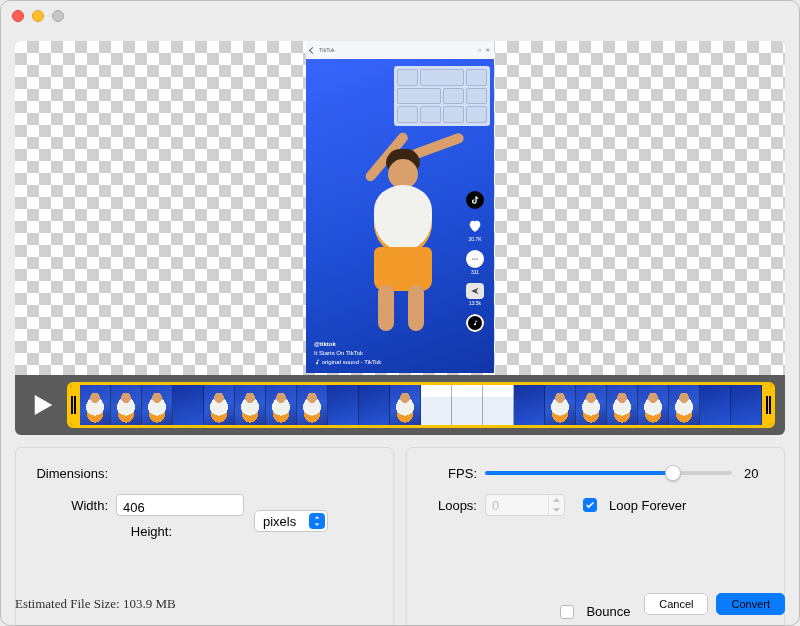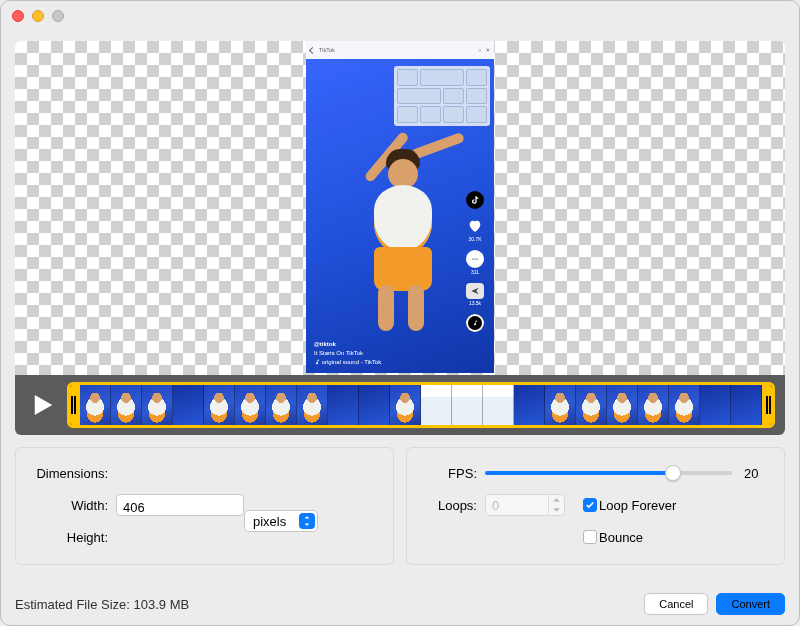--- a/index.html
+++ b/index.html
@@ -273,21 +273,21 @@
       border-radius: 6px;
       border:1px solid #d9d9d9;
       padding: 12px 14px 14px 14px;
     }
     .row {
       display: flex;
       align-items: center;
       min-height: 26px;
       margin-bottom: 6px;
     }
-    .row:last-child { margin-bottom: 0; }
+    .row:last-child { margin-bottom: 0; flex-direction: column; }
     .lbl {
       width: 86px;
       text-align: right;
       padding-right: 8px;
       color: #000;
     }
     .panel.right .lbl { width: 64px; }
     .select {
       flex: 1;
       height: 22px;
@@ -318,21 +318,21 @@
       flex: 0 0 128px;
     }
     .col2 {
       display: flex;
       flex-direction: column;
       gap: 6px;
     }
     .col2-wrap {
       display: flex;
       align-items: center;
-      gap: 0;
+      gap: 10px;
     }
 
     .slider-wrap {
       flex: 1;
       display: flex;
       align-items: center;
       gap: 12px;
     }
     .slider {
       flex: 1;
@@ -378,21 +378,21 @@
       display:flex; flex-direction:column;
     }
     .stepper .arrows div {
       flex:1; display:flex;align-items:center;justify-content:center;
     }
     .stepper .arrows svg { width:7px; height:4px; }
 
     .check {
       display: flex;
       align-items: center;
-      gap: 2px;
+      gap: 12px;
     }
     .cb {
       width: 14px; height: 14px;
       border-radius: 3px;
       border: 0.5px solid #b8b8b8;
       background: #fff;
       display:flex;align-items:center;justify-content:center;
     }
     .cb.checked {
       background: #0a7bff;
@@ -401,21 +401,21 @@
     .cb.checked svg { width: 10px; height: 10px; }
 
     
     .footer {
       position: absolute;
       left: 14px; right: 14px; bottom: 10px;
       display: flex;
       align-items: center;
       gap: 8px;
     }
-    .footer .est { flex: 1; color: #303030; }
+    .footer .est { flex: 1; color: #303030; font-family: Liberation Serif, serif; }
     .btn {
       height: 22px;
       padding: 0 14px;
       border-radius: 5px;
       border: 0.5px solid #c8c8c8;
       background: #fff;
       display: flex; align-items: center; justify-content: center;
       font-size: 11px;
     }
     .btn.primary {

